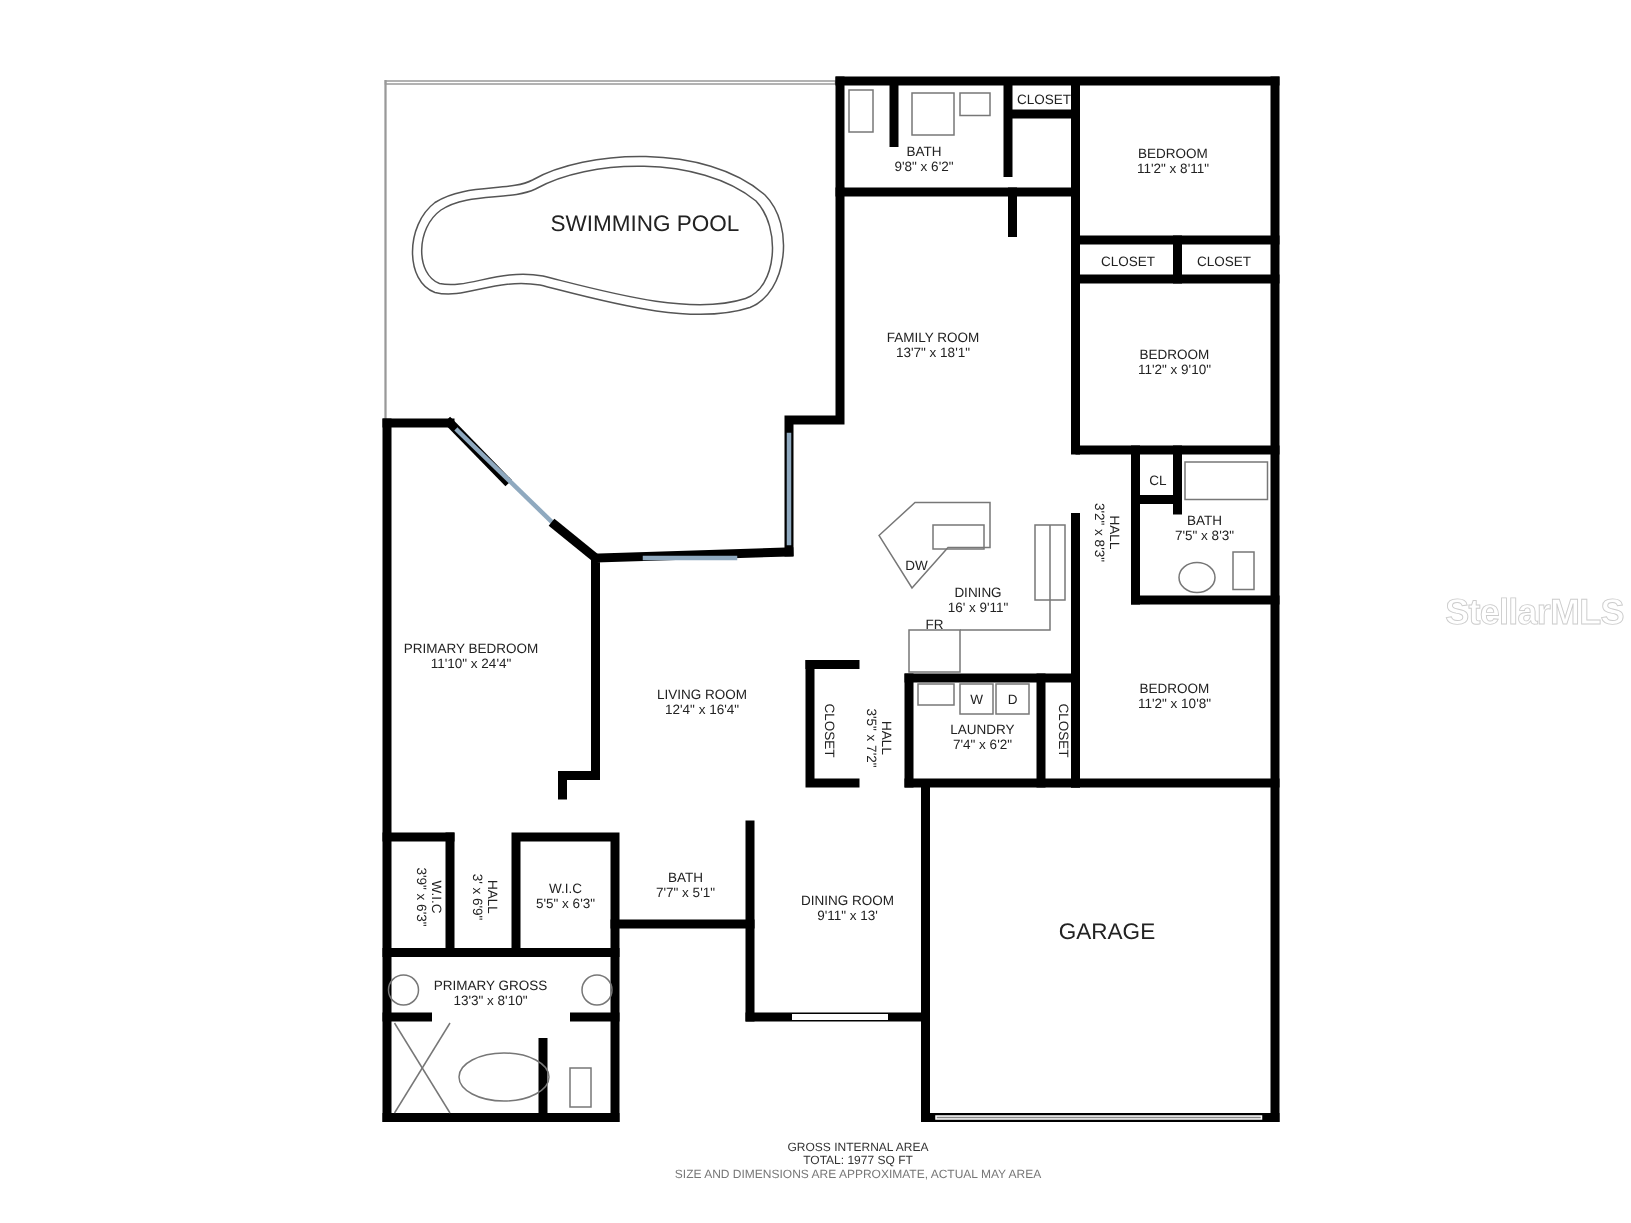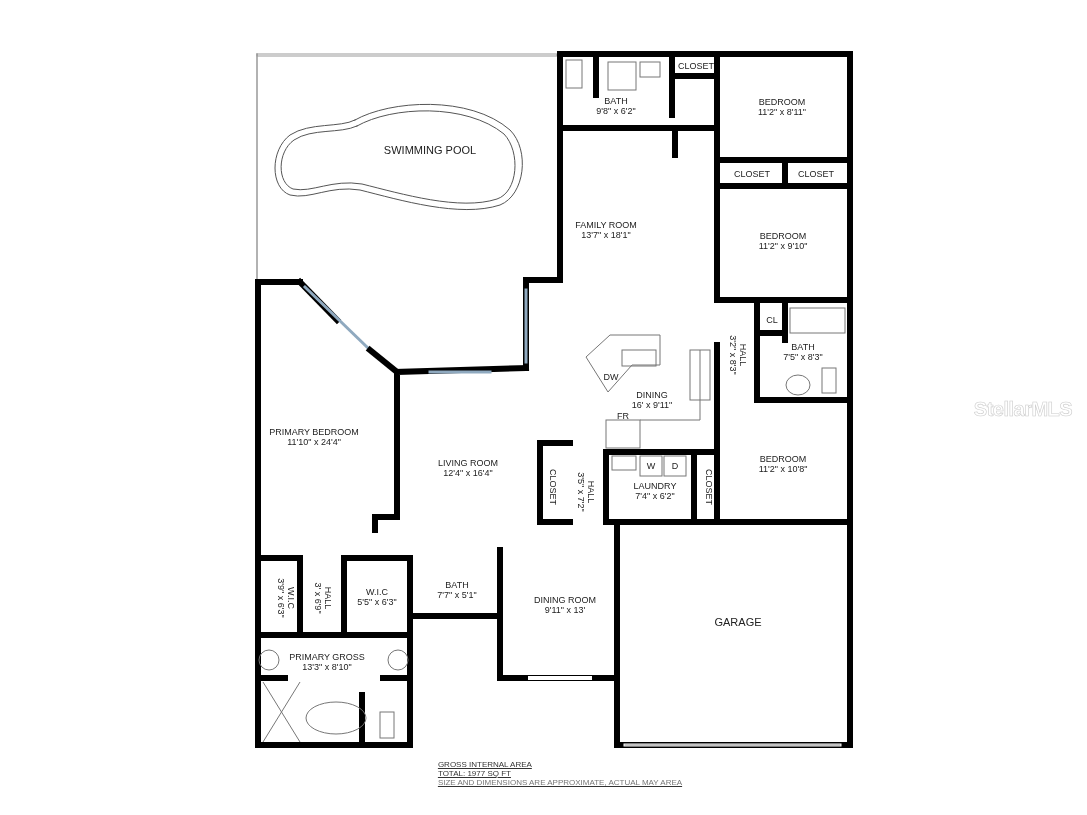--- a/index.html
+++ b/index.html
@@ -2,24 +2,24 @@
 <html><head>
 <meta charset="utf-8">
 <style>
   html,body{margin:0;padding:0;background:#fff;}
   body{width:1087px;height:815px;position:relative;overflow:hidden;font-family:"Liberation Sans",sans-serif;}
   #plan{position:absolute;left:0;top:0;}
   .lbl{position:absolute;text-align:center;color:#222;font-size:9px;line-height:10px;white-space:nowrap;transform:translate(-50%,-50%);}
   .lbl .n{display:block;}
   .lbl .d{display:block;}
   .vert{transform:translate(-50%,-50%) rotate(90deg);}
-  .big{font-size:11px;}
-  .footer{position:absolute;left:560px;top:760px;transform:translateX(-50%);text-align:left;font-size:8px;line-height:9px;color:#333;white-space:nowrap;text-decoration:underline;}
+  .big{font-size:15px;}
+  .footer{position:absolute;left:572px;top:760px;transform:translateX(-50%);text-align:center;font-size:8px;line-height:9px;color:#333;white-space:nowrap;}
   .footer .note{color:#777;}
-  .wm{position:absolute;left:1023px;top:409px;transform:translate(-50%,-50%);font-size:20px;font-weight:bold;color:#fff;-webkit-text-stroke:0.6px #ccc;letter-spacing:-0.5px;}
+  .wm{position:absolute;left:1023px;top:409px;transform:translate(-50%,-50%);font-size:24px;font-weight:bold;color:#fff;-webkit-text-stroke:0.6px #ccc;letter-spacing:-0.5px;}
 </style>
 </head>
 <body>
 
 <svg id="plan" width="1087" height="815" viewBox="0 0 1087 815" xmlns="http://www.w3.org/2000/svg">
   <g fill="none" stroke="#000" stroke-width="6" stroke-linecap="square">
 
     <rect x="257" y="54" width="300" height="2" stroke="#999" stroke-width="1"></rect>
     <line x1="257" y1="54" x2="257" y2="282" stroke="#999" stroke-width="1.5"></line>
 
@@ -132,21 +132,21 @@
   </div>
 
 <div class="lbl" style="left:752px;top:174px">
     <span class="n">CLOSET</span>
   </div>
 
 <div class="lbl" style="left:816px;top:174px">
     <span class="n">CLOSET</span>
   </div>
 
-<div class="lbl" style="left:606px;top:230px">
+<div class="lbl" style="left:622px;top:230px">
     <span class="n">FAMILY ROOM</span>
     <span class="d">13'7" x 18'1"</span>
   </div>
 
 <div class="lbl" style="left:783px;top:241px">
     <span class="n">BEDROOM</span>
     <span class="d">11'2" x 9'10"</span>
   </div>
 
 <div class="lbl" style="left:772px;top:320px">

